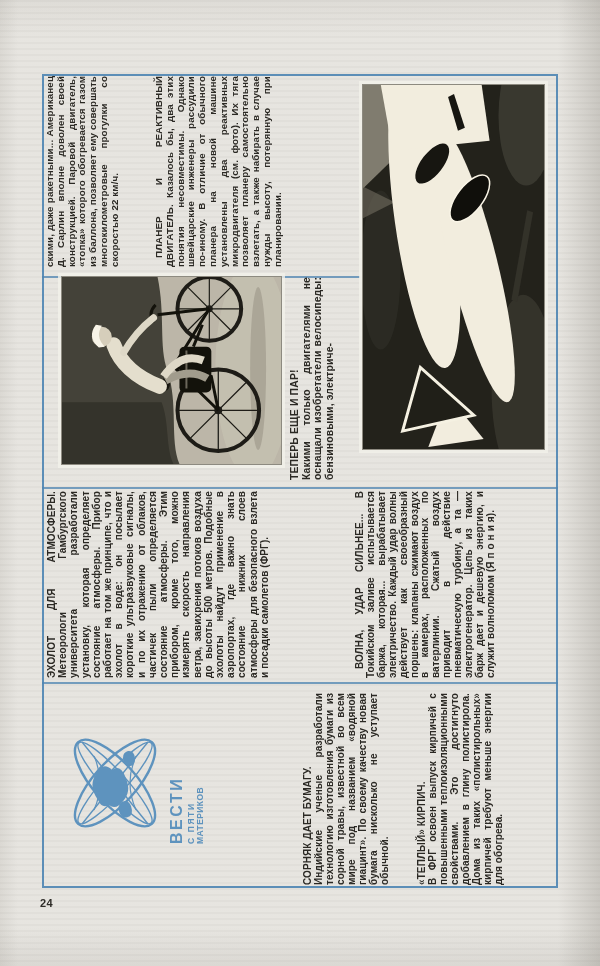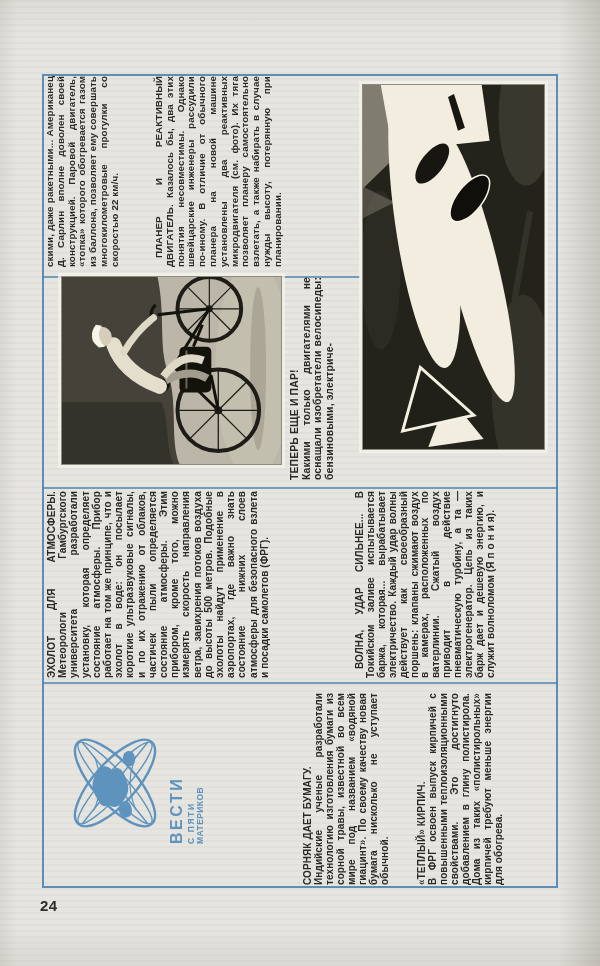--- a/index.html
+++ b/index.html
@@ -45,21 +45,21 @@
   .logo-text{margin-top:3px;color:#5e93be;font-weight:bold;line-height:1.02;}
   .lt1{font-size:16px;letter-spacing:2.5px;}
   .lt2{font-size:8.5px;letter-spacing:1.6px;margin-top:2px;}
   .lt3{font-size:8.5px;letter-spacing:.4px;}
 
   figure.photo{position:absolute;margin:0;box-shadow:0 0 0 3px rgba(243,241,234,.8);border:1px solid #8d8a80;box-sizing:border-box;}
   .photo-bike{left:423px;top:19px;width:189px;height:221px;}
   .photo-plane{left:438px;top:320px;width:366px;height:183px;}
   .photo svg{display:block;width:100%;height:100%;filter:contrast(1.04) sepia(.06);}
 
-  .pagenum{position:absolute;left:40px;top:897px;font-size:15px;font-weight:bold;color:#2e2c28;letter-spacing:.5px;}
+  .pagenum{position:absolute;left:40px;top:897px;font-size:11px;font-weight:bold;color:#2e2c28;letter-spacing:.5px;}
 </style>
 </head>
 <body>
 
 <div class="page">
 
   <div class="page-frame"></div>
 
   <div class="land">
 

